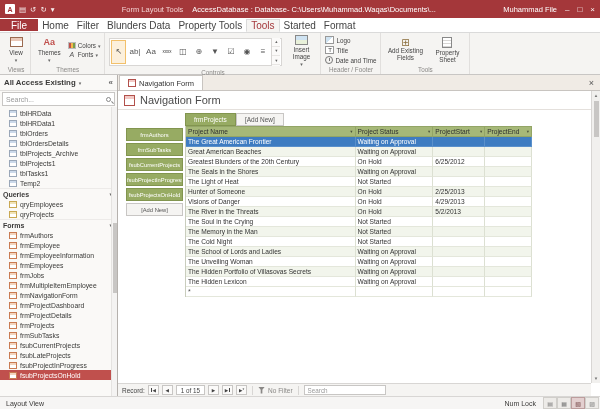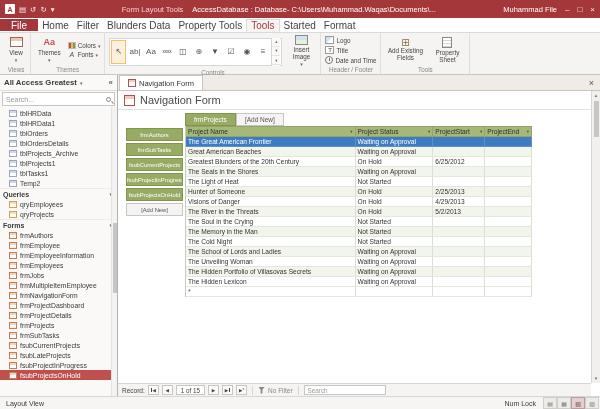--- a/index.html
+++ b/index.html
@@ -271,21 +271,21 @@
         </div>
       </div>
       <div class="rg-label">Tools</div>
     </div>
   </div>
 
   <div class="mainrow">
 
     <div class="navpane">
       <div class="np-header">
-        <span>All Access Greatest</span>
+        <span>All Access Existing</span>
         <span class="np-dd">▾</span>
         <span class="np-shutter">«</span>
       </div>
       <div class="np-search">
         <span class="np-search-text">Search...</span>
         <span class="mag"></span>
       </div>
       <div class="np-list" id="npList">
           <div class="np-item">
             <span class="obj-icon table-icon"></span>

